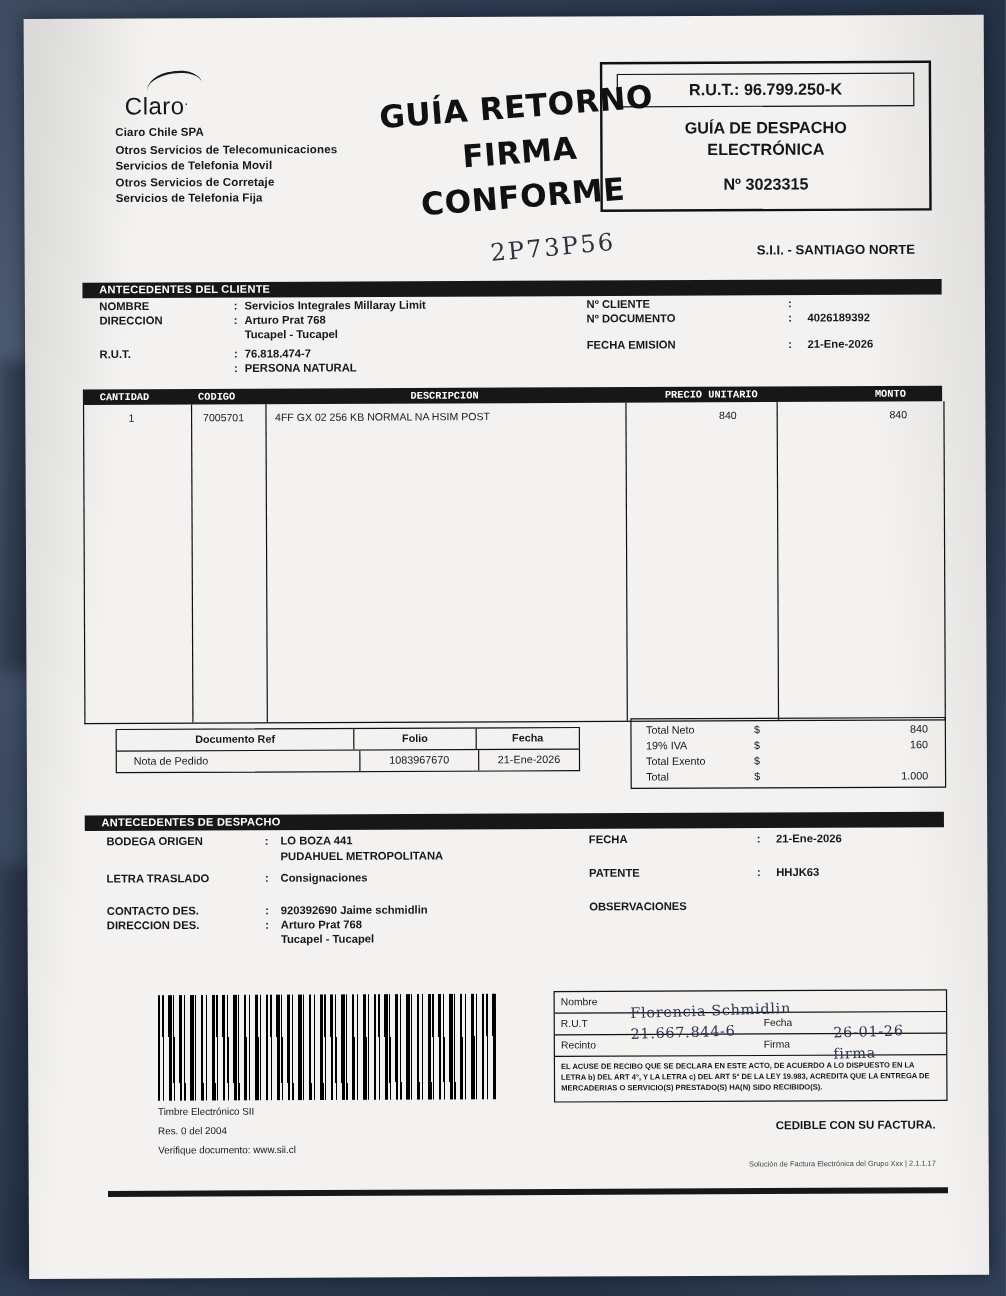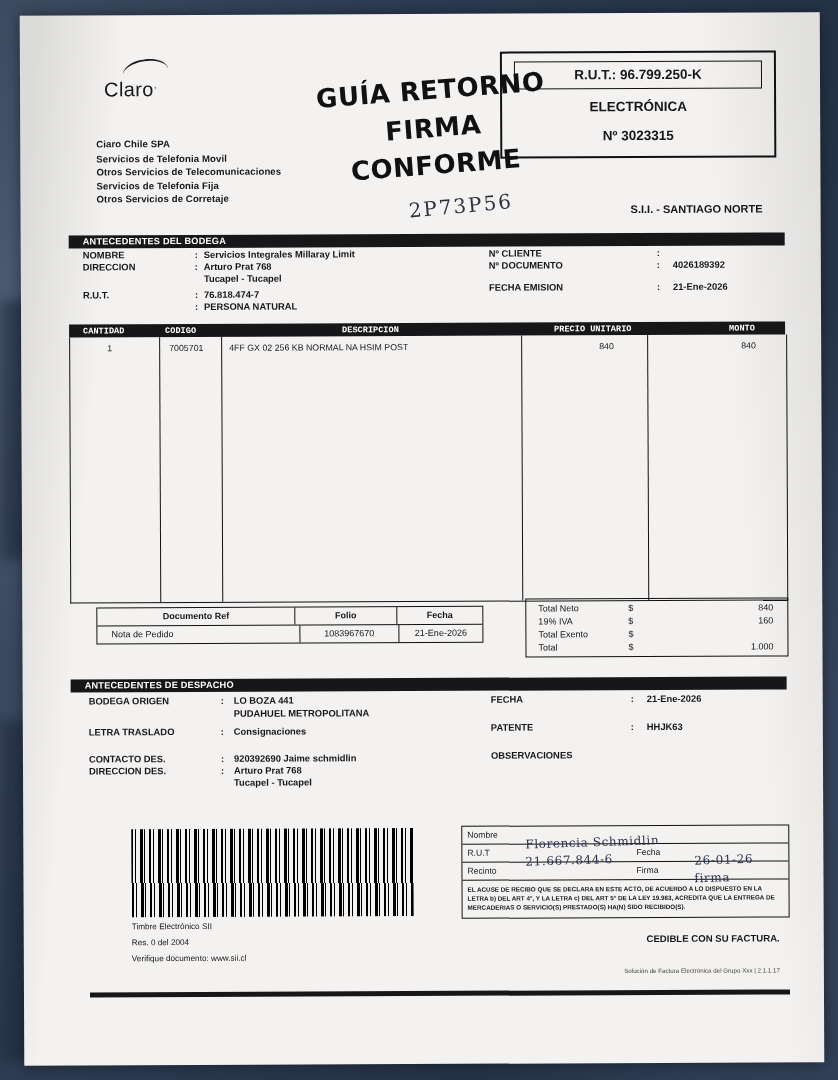--- a/index.html
+++ b/index.html
@@ -81,21 +81,21 @@
     font-size: 20px;
     letter-spacing: .4px;
     font-weight: 400;
     margin-top: 2px;
   }
   .logo-text sup { font-size: 11px; }
 
   .company {
     position: absolute;
     left: 28px;
-    top: 100px;
+    top: 67px;
     width: 270px;
     font-size: 9.6px;
     line-height: 1.42;
     font-weight: 700;
     letter-spacing: .1px;
   }
   .company .head { margin-bottom: 1px; }
 
   .title-stamp {
     position: absolute;
@@ -377,43 +377,44 @@
 
   <div class="doc">
 
     <div class="logo">
       <div class="logo-swoosh"></div>
       <div class="logo-text"><span>Claro</span><sup>.</sup></div>
     </div>
 
     <div class="company">
       <div class="head">Ciaro Chile SPA</div>
+      <div>Otros Servicios de Telecomunicaciones</div>
       <div>Servicios de Telefonia Movil</div>
-      <div>Otros Servicios de Telecomunicaciones</div>
+      <div>Otros Servicios de Corretaje</div>
       <div>Servicios de Telefonia Fija</div>
-      <div>Otros Servicios de Corretaje</div>
     </div>
 
     <div class="title-stamp">
       <div>GUÍA RETORNO</div>
       <div>FIRMA CONFORME</div>
     </div>
 
     <div class="rut-box">
       <div class="rut">R.U.T.: 96.799.250-K</div>
       <div class="kind">
+        <div>GUÍA DE DESPACHO</div>
         <div>ELECTRÓNICA</div>
       </div>
       <div class="nro">Nº 3023315</div>
     </div>
     <div class="sii-note">S.I.I. - SANTIAGO NORTE</div>
     <div class="handwrite-top">2P73P56</div>
 
     <div class="barline" style="top:198px;">
-      <div class="bartext">ANTECEDENTES DEL BODEGA</div>
+      <div class="bartext">ANTECEDENTES DEL CLIENTE</div>
     </div>
 
     <div class="client">
       <div class="lbl" style="top:0;">NOMBRE</div>
       <div class="colon" style="top:0;">:</div>
       <div class="col" style="top:0;">Servicios Integrales Millaray Limit</div>
 
       <div class="lbl" style="top:12px;">DIRECCION</div>
       <div class="colon" style="top:12px;">:</div>
       <div class="col" style="top:12px;">Arturo Prat 768</div>

